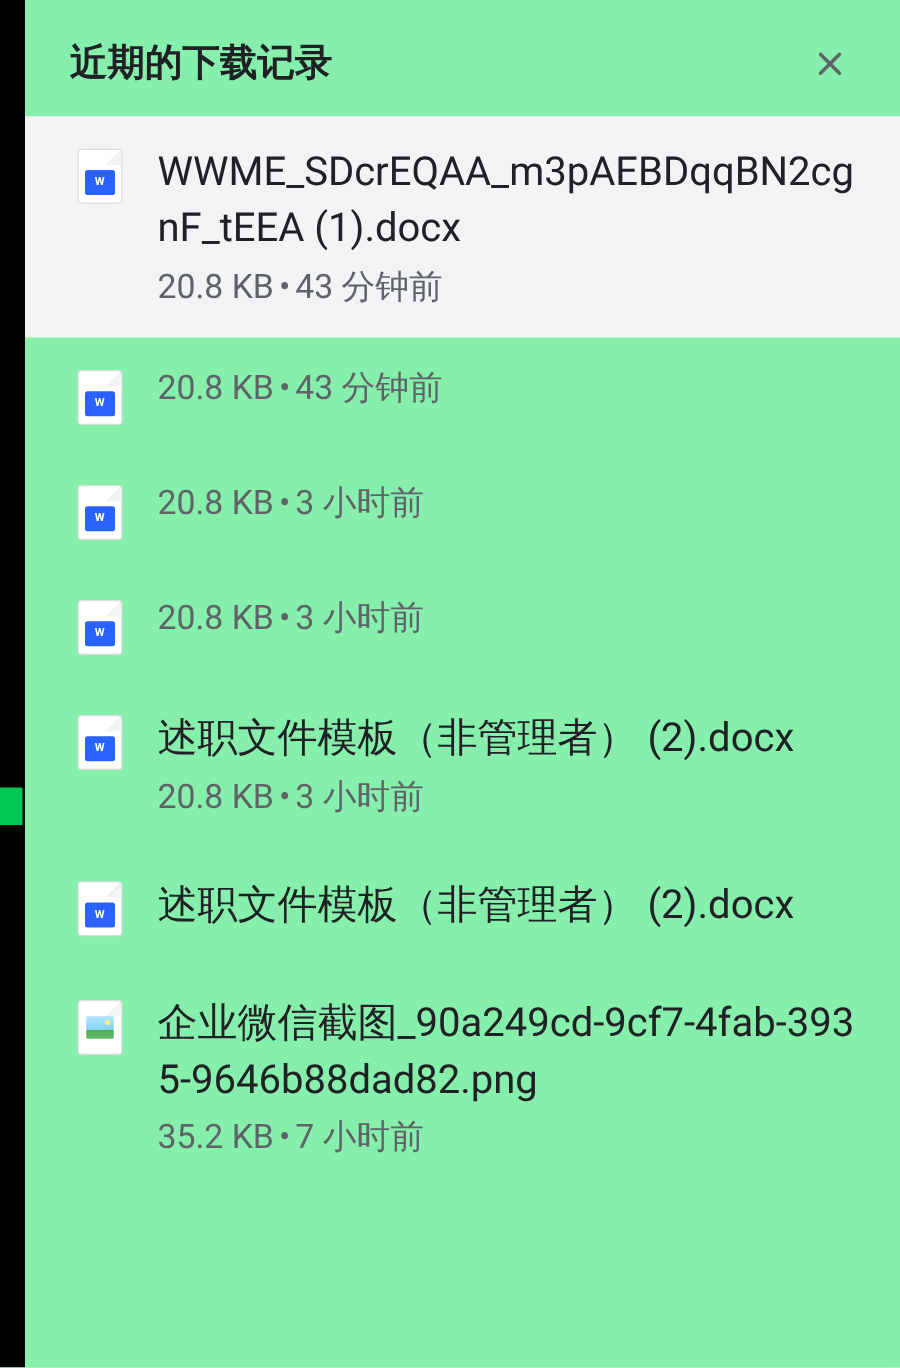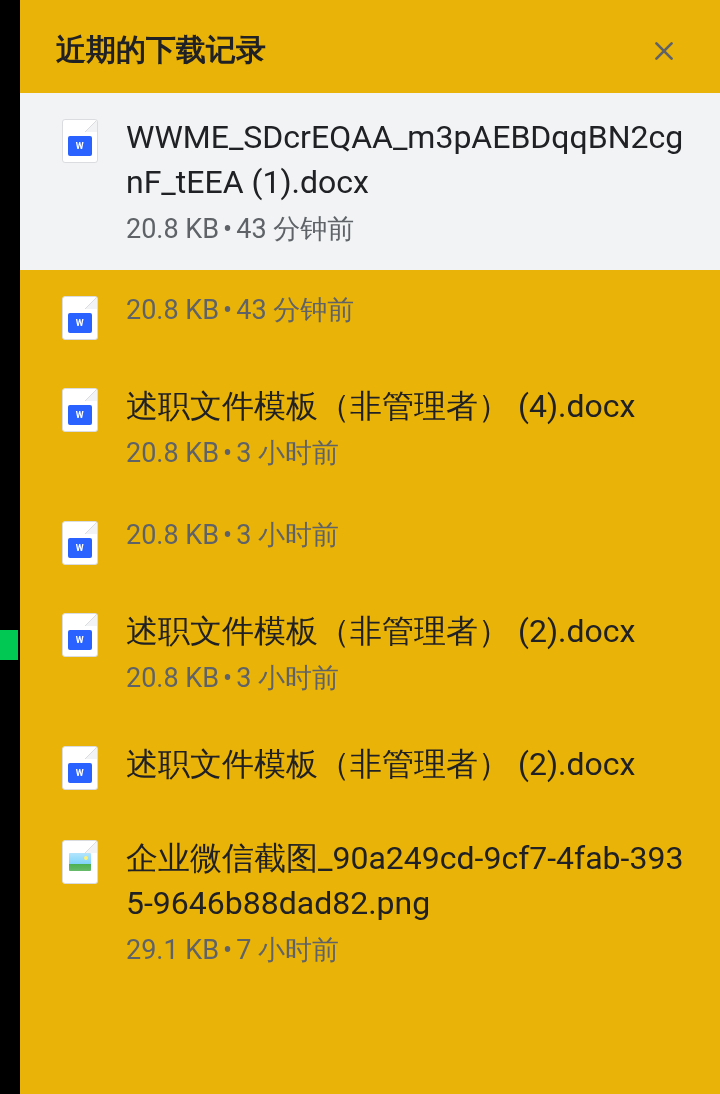--- a/index.html
+++ b/index.html
@@ -31,21 +31,21 @@
       height: 30px;
       background: #00c853;
       z-index: 1;
     }
     .panel {
       position: absolute;
       left: 20px;
       top: 0;
       right: 0;
       bottom: 0;
-      background: #eab308;
+      background: #86efac;
       box-shadow: -2px 0 12px rgba(0,0,0,0.15);
     }
     .header {
       display: flex;
       align-items: center;
       justify-content: space-between;
       padding: 30px 36px 22px 36px;
     }
     .header-title {
       font-size: 30px;
@@ -228,21 +228,20 @@
       </div>
       <div class="download-item">
         <div class="file-icon">
           <div class="doc-icon">
             <div class="doc-badge">
               <span class="doc-badge-text">W</span>
             </div>
           </div>
         </div>
         <div class="file-info">
-          <div class="file-name">述职文件模板（非管理者） (4).docx</div>
           <div class="file-meta"><span>20.8 KB</span><span class="meta-sep">•</span><span>3 小时前</span></div>
         </div>
       </div>
       <div class="download-item">
         <div class="file-icon">
           <div class="doc-icon">
             <div class="doc-badge">
               <span class="doc-badge-text">W</span>
             </div>
           </div>
@@ -277,17 +276,17 @@
         </div>
       </div>
       <div class="download-item">
         <div class="file-icon">
           <div class="png-icon">
             <div class="png-inner"></div>
           </div>
         </div>
         <div class="file-info">
           <div class="file-name">企业微信截图_90a249cd-9cf7-4fab-3935-9646b88dad82.png</div>
-          <div class="file-meta"><span>29.1 KB</span><span class="meta-sep">•</span><span>7 小时前</span></div>
+          <div class="file-meta"><span>35.2 KB</span><span class="meta-sep">•</span><span>7 小时前</span></div>
         </div>
       </div>
     </div>
 </div>
 
 </body></html>

